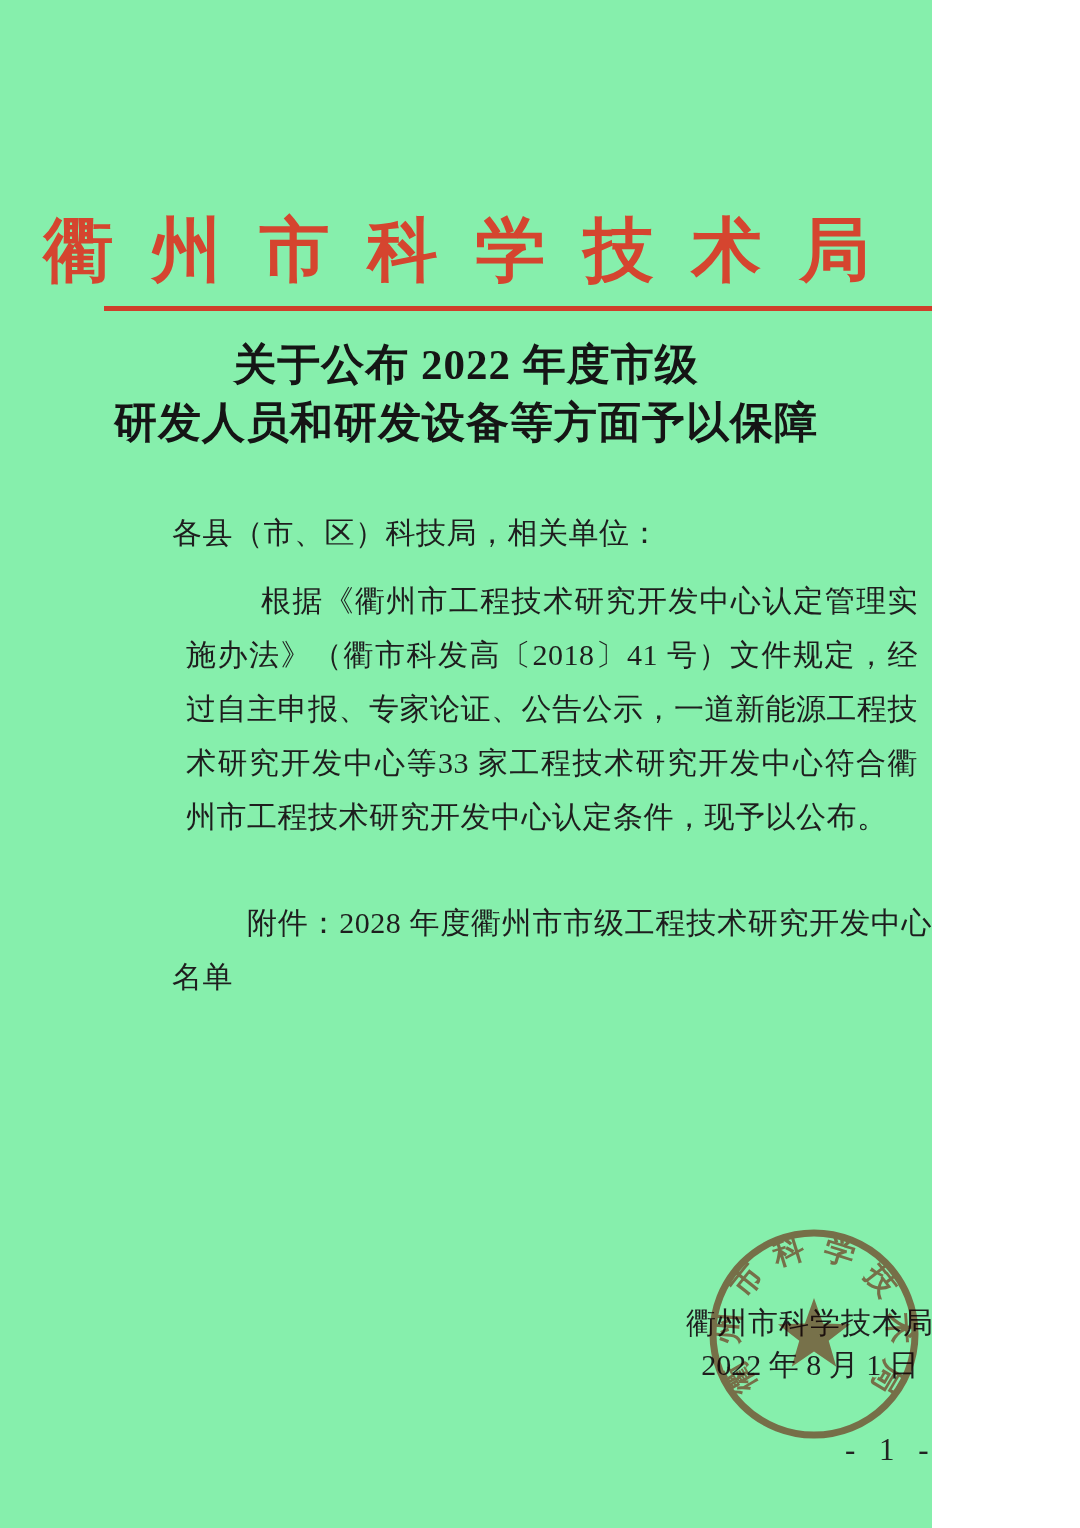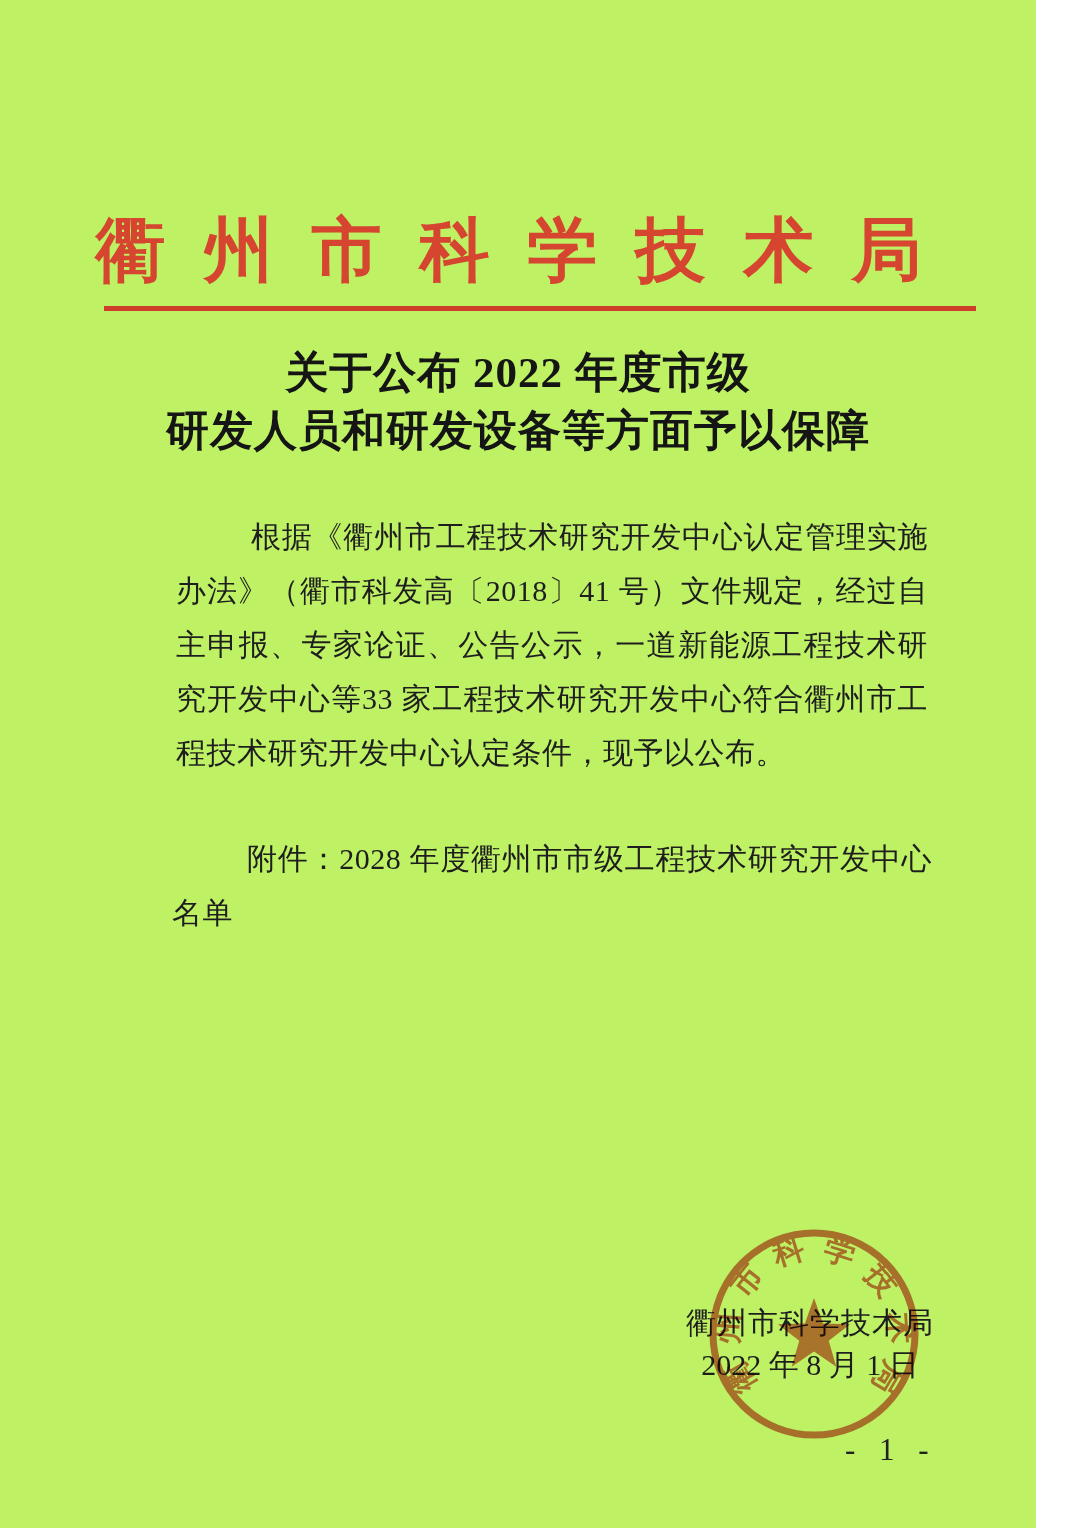--- a/index.html
+++ b/index.html
@@ -1,54 +1,54 @@
 <!DOCTYPE html>
 <html><head>
 <meta charset="utf-8">
 <style>
   html,body { margin:0; padding:0; background:#ffffff; }
   .page {
     position:relative;
-    width:1036px; height:1528px;
-    background:#bef264;
+    width:932px; height:1528px;
+    background:#86efac;
     overflow:hidden;
     font-family:"Liberation Serif", serif;
   }
   .letterhead {
     position:absolute; top:204px; left:0; width:100%;
     text-align:center;
     font-family:"Liberation Sans", sans-serif;
     font-weight:bold;
     font-size:70px;
     letter-spacing:38px;
     padding-left:19px; box-sizing:border-box;
     color:#d5452f;
     white-space:nowrap;
   }
   .red-rule {
     position:absolute; top:306px; left:104px;
     width:872px; height:5px;
     background:#cf3e2a;
   }
   .doc-title {
-    position:absolute; top:344px; left:0; width:100%;
+    position:absolute; top:336px; left:0; width:100%;
     text-align:center;
     font-size:43px; font-weight:bold;
     line-height:58px;
     color:#151515;
     letter-spacing:1px;
   }
   .body-text {
     position:absolute; top:506px; left:172px; width:760px;
     font-size:30px; line-height:54px;
     color:#1e1e1e;
     text-align:justify;
     letter-spacing:0.5px;
   }
-  .para { margin:4px; text-indent:75px; }
+  .para { margin:14px; text-indent:75px; }
   .attachment { margin-top:52px; text-indent:75px; }
   .signature {
     position:absolute; top:1302px; left:660px; width:300px;
     text-align:center;
     font-size:30px; color:#1e1e1e;
     z-index:1;
   }
   .sig-org { line-height:42px; letter-spacing:1px; }
   .sig-date { line-height:42px; }
   .seal {
@@ -77,20 +77,21 @@
   <div class="letterhead">衢州市科学技术局</div>
 
   <div class="red-rule"></div>
 
   <div class="doc-title">
     <div>关于公布 2022 年度市级</div>
     <div>研发人员和研发设备等方面予以保障</div>
   </div>
 
   <div class="body-text">
+    <div class="salutation">各县（市、区）科技局，相关单位：</div>
     <p class="para">根据《衢州市工程技术研究开发中心认定管理实施办法》（衢市科发高〔2018〕41 号）文件规定，经过自主申报、专家论证、公告公示，一道新能源工程技术研究开发中心等33 家工程技术研究开发中心符合衢州市工程技术研究开发中心认定条件，现予以公布。</p>
     <div class="attachment">附件：2028 年度衢州市市级工程技术研究开发中心名单</div>
   </div>
 
   <div class="signature">
     <div class="sig-org">衢州市科学技术局</div>
     <div class="sig-date">2022 年 8 月 1 日</div>
   </div>
 
   <svg class="seal" viewBox="0 0 220 220" width="220" height="220">

